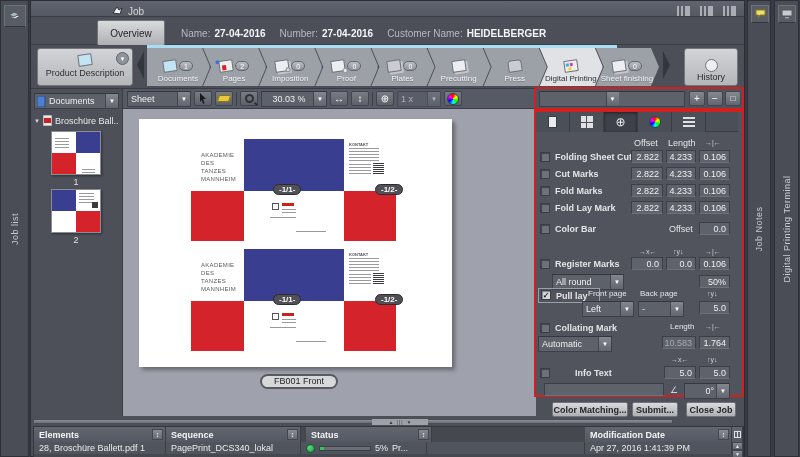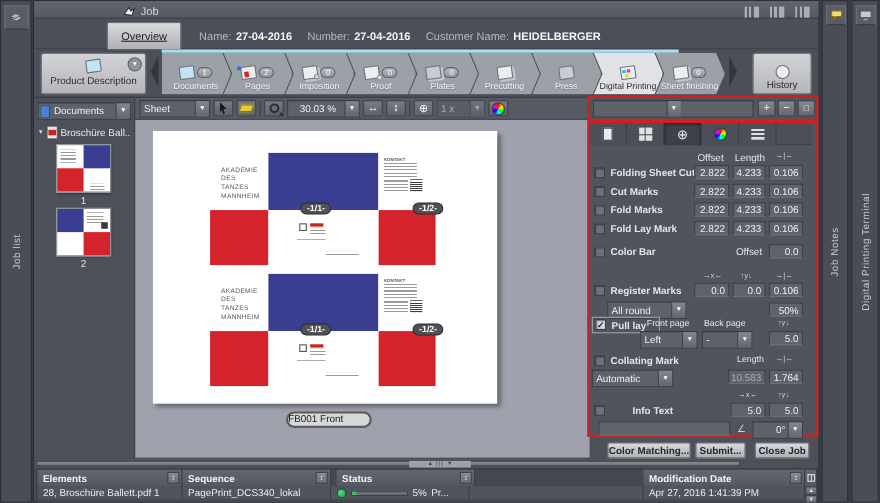--- a/index.html
+++ b/index.html
@@ -58,21 +58,21 @@
   #ptools { position:absolute; left:0; top:0; width:413px; height:20px; background:#565a64; border-bottom:1px solid #3b3e46; display:flex; align-items:center; gap:3px; padding:0 4px; }
   .tbtn { width:18px; height:15px; background:linear-gradient(#787c85,#5d616a); border:1px solid #42454d; border-radius:2px; display:flex; align-items:center; justify-content:center; color:#fff; font-size:10px; }
   #canvas { position:absolute; left:0; top:20px; width:413px; height:307px; background:#9fa1ac; overflow:hidden; }
   #sheet { position:absolute; left:16px; top:10px; width:313px; height:248px; background:#fff; box-shadow:3px 3px 4px rgba(0,0,0,.35); }
   .spread { position:absolute; left:52px; width:205px; height:102px; }
   .srow { display:flex; }
   .pline { font-size:6px; line-height:8px; color:#5a5a5e; letter-spacing:.3px; }
   .pg { position:absolute; background:#505056; color:#fff; font-size:8px; font-weight:bold; padding:0 5px; height:11px; line-height:10px; border-radius:6px; border:1px solid #2c2c31; }
   .ctitle { font-size:4px; font-weight:bold; color:#55555a; }
   .qr { width:11px; height:11px; background-image:repeating-linear-gradient(0deg,#3c3c40 0 1px,#fff 1px 2px),repeating-linear-gradient(90deg,#3c3c40 0 1px,rgba(255,255,255,0) 1px 2px); }
-  #fbpill { position:absolute; left:137px; top:265px; width:78px; height:15px; background:#d7d8da; border:2px solid #595b60; border-radius:9px; color:#222; font-size:9px; line-height:11px; }
+  #fbpill { position:absolute; left:137px; top:265px; width:78px; height:15px; background:#d7d8da; border:2px solid #595b60; border-radius:9px; color:#222; font-size:9px; text-align:center; line-height:11px; }
 
   
   .redbox { position:absolute; border:2px solid #d41f1f; background:#51545d; }
   .sqbtn { width:16px; height:15px; background:linear-gradient(#84888f,#636670); border:1px solid #42454d; border-radius:2px; color:#fff; font-size:10px; line-height:13px; text-align:center; }
   #tabs { position:absolute; left:0; top:0; width:202px; height:20px; display:flex; border-bottom:1px solid #3a3d44; }
   .tab { width:34px; height:20px; background:#4b4f58; border-right:1px solid #3a3d44; display:flex; align-items:center; justify-content:center; }
   .tab.on { background:#3e414a; box-shadow:inset 0 1px 3px rgba(0,0,0,.5); }
   .fld { position:absolute; background:#5e626b; border:1px solid #3c3f47; border-bottom-color:#6d717a; color:#eef0f2; font-size:9px; text-align:right; padding:1px 3px 0 0; height:13px; }
   .fld.dis { color:#a7acb3; }
   .plbl { position:absolute; font-size:9px; color:#e3e5e9; white-space:nowrap; }
@@ -121,21 +121,21 @@
       <span style="color:#d6d9de;font-size:10px;">Job</span>
     </div>
     <div class="abs" style="right:8px;top:5px;">
       <span class="wctl"></span>
       <span class="wctl"></span>
       <span class="wctl"></span>
     </div>
   </div>
 
   <div id="infobar">
-    <button class="btn" style="margin-left:66px;width:68px;height:26px;text-decoration:underline;">Overview</button>
+    <button class="btn" style="margin-left:66px;width:68px;height:26px;">Overview</button>
     <span class="glabel" style="margin-left:16px;">Name:</span>
     <span class="gval">27-04-2016</span>
     <span class="glabel" style="margin-left:14px;text-align:center;">Number:</span>
     <span class="gval">27-04-2016</span>
     <span class="glabel" style="margin-left:14px;">Customer Name:</span>
     <span class="gval">HEIDELBERGER</span>
     <div class="abs" style="right:4px;top:25px;display:flex;align-items:center;gap:5px;">
       <span style="color:#19a83c;font-size:10px;">▶</span>
       <span style="font-weight:bold;color:#f0f1f4;">Processing</span>
       <button class="btn" style="width:26px;height:14px;"><span style="font-size:7px;color:#4c4f58;">▶</span></button>

